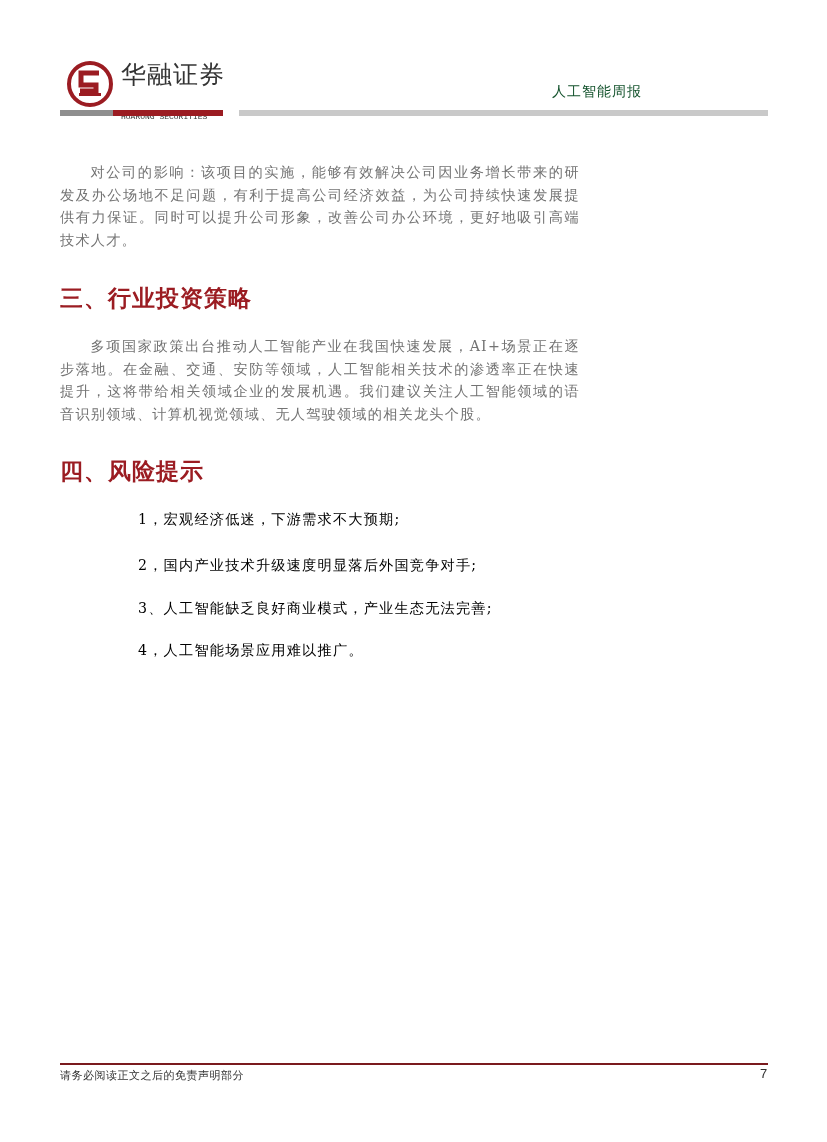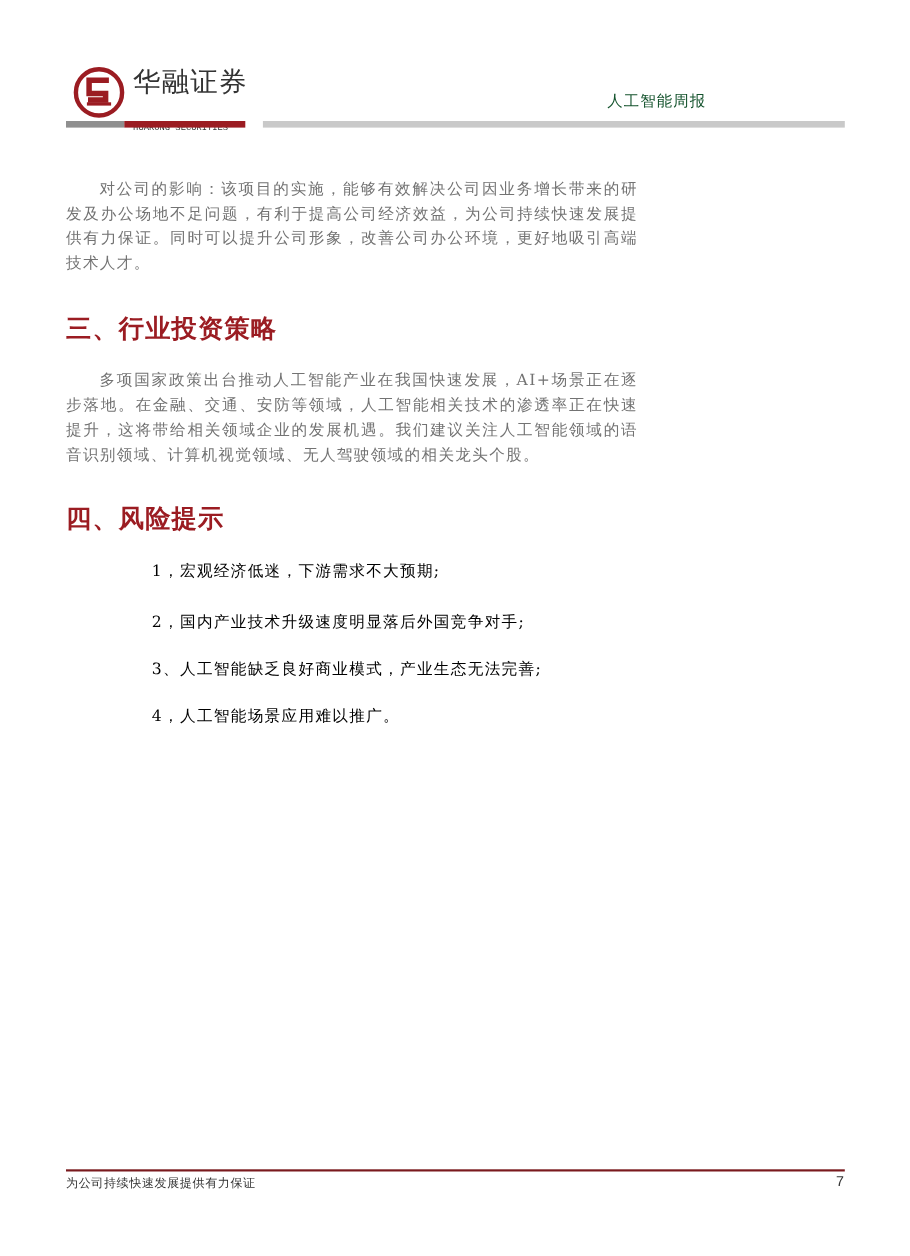--- a/index.html
+++ b/index.html
@@ -50,14 +50,14 @@
 <div class="para" style="top:335px;"><span class="indent"></span><span>多项国家政策出台推动人工智能产业在我国快速发展，AI+场景正在逐步落地。在金融、交通、安防等领域，人工智能相关技术的渗透率正在快速提升，这将带给相关领域企业的发展机遇。我们建议关注人工智能领域的语音识别领域、计算机视觉领域、无人驾驶领域的相关龙头个股。</span></div>
 
 <div class="heading" style="top:456px;text-align:center;">四、风险提示</div>
 
 <div class="risk-item" style="top:510px;">1，宏观经济低迷，下游需求不大预期;</div>
 <div class="risk-item" style="top:556px;">2，国内产业技术升级速度明显落后外国竞争对手;</div>
 <div class="risk-item" style="top:599px;">3、人工智能缺乏良好商业模式，产业生态无法完善;</div>
 <div class="risk-item" style="top:641px;">4，人工智能场景应用难以推广。</div>
 
 <div class="footer-line"></div>
-<div class="footer-text">为公司持续快速发展提供有力保证</div>
+<div class="footer-text">请务必阅读正文之后的免责声明部分</div>
 <div class="page-num">7</div>
 
 </body></html>

